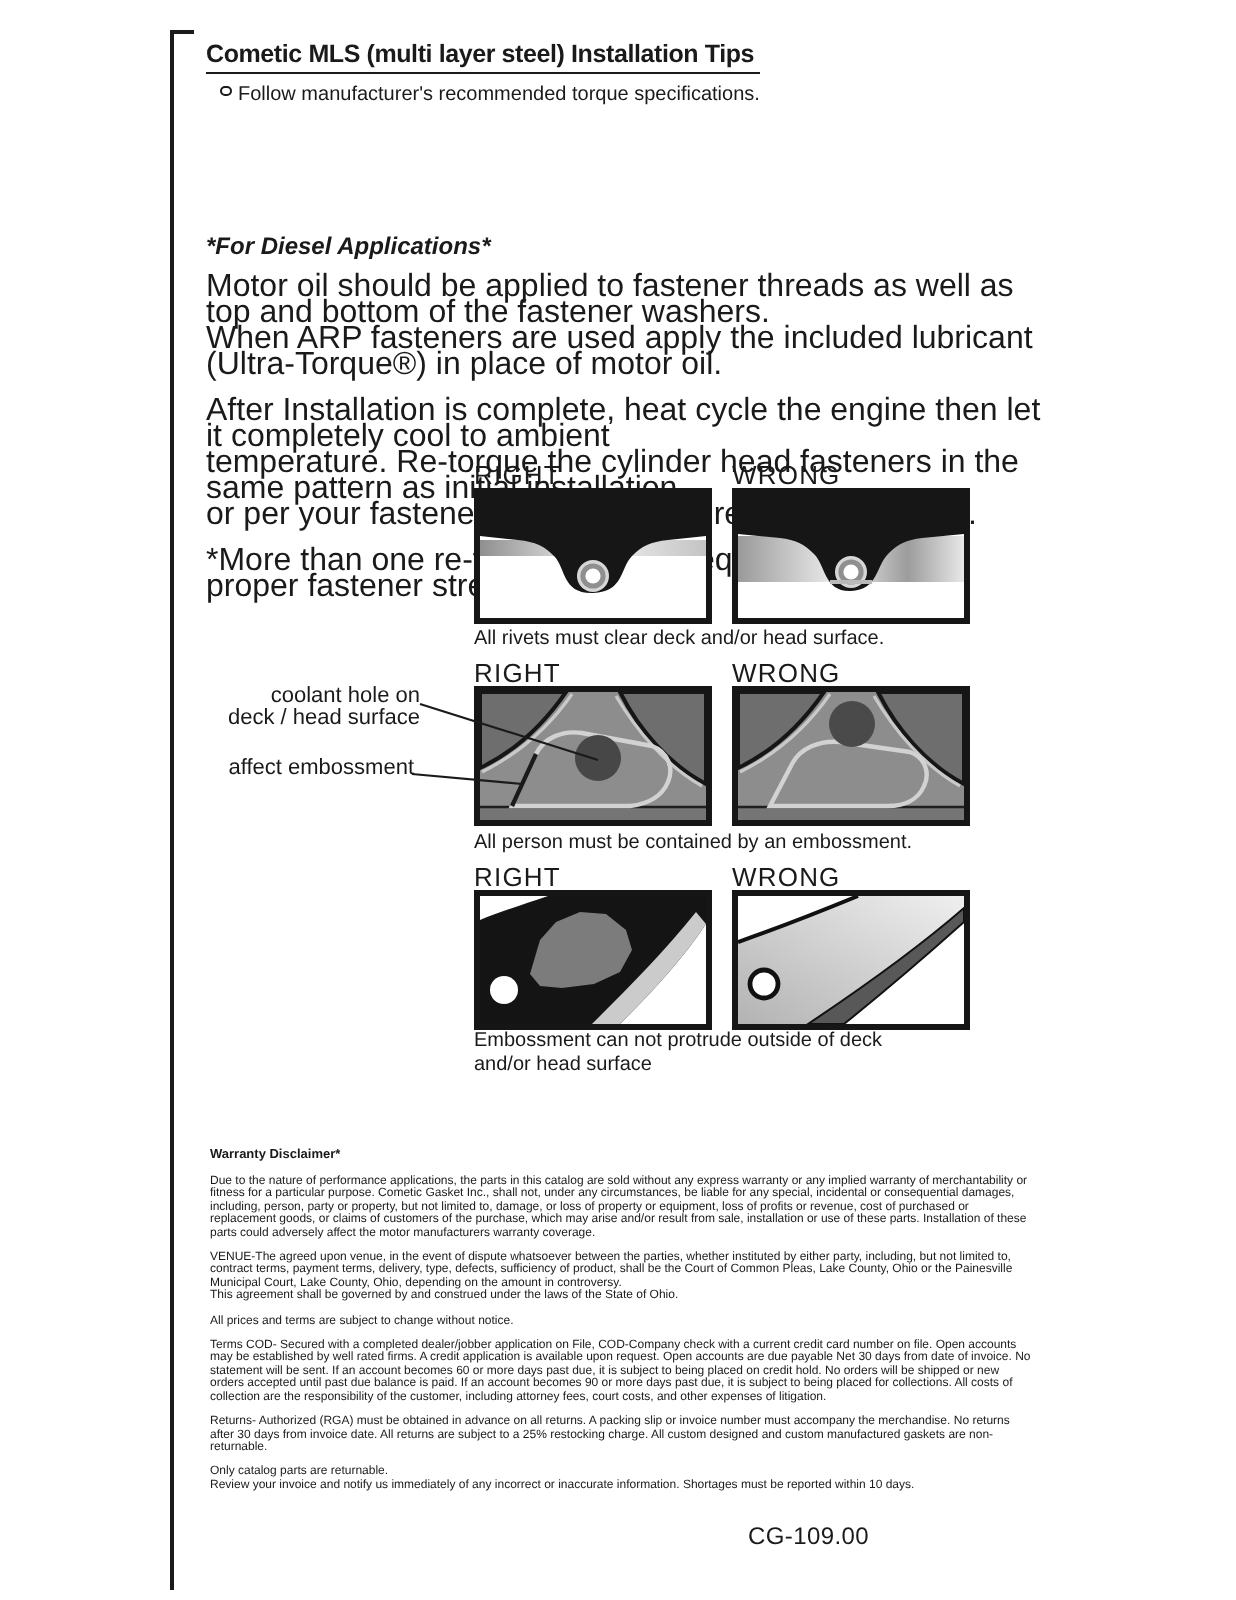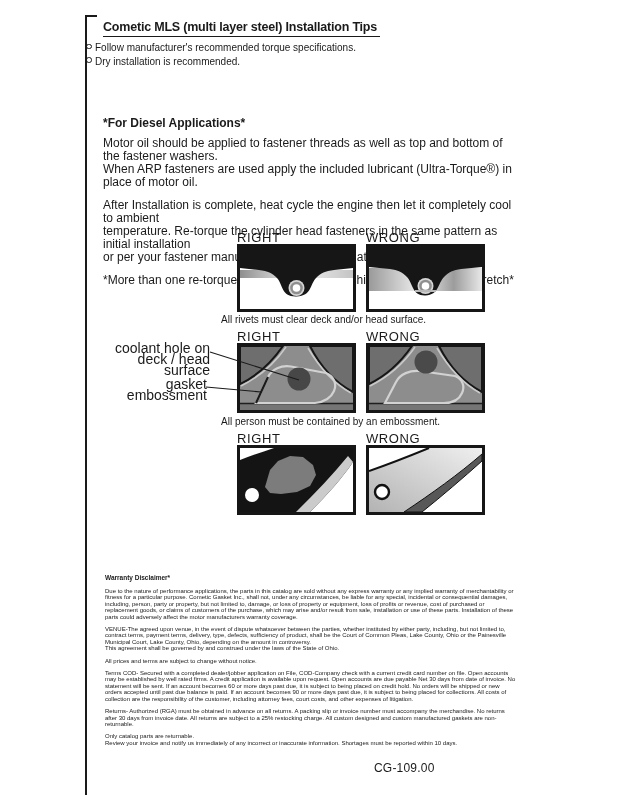--- a/index.html
+++ b/index.html
@@ -5,40 +5,40 @@
   html,body{margin:0;padding:0;background:#fff;}
   #page{position:relative;width:618px;height:800px;background:#ffffff;overflow:hidden;
         font-family:"Liberation Sans","DejaVu Sans",sans-serif;color:#1a1a1a;padding-left:11px;}
   
   .edge-line{position:absolute;left:85px;top:15px;width:2px;height:780px;background:#1a1a1a;}
   .edge-tick{position:absolute;left:85px;top:15px;width:12px;height:2px;background:#1a1a1a;}
 
   .title{position:absolute;left:103px;top:20px;font-size:12.5px;font-weight:bold;letter-spacing:-0.2px;
          border-bottom:1.5px solid #1a1a1a;padding:0 3px 2px 0;}
 
-  .bullets{position:absolute;left:86px;top:41px;width:430px;font-size:10px;line-height:13.5px;}
+  .bullets{position:absolute;left:110px;top:41px;width:430px;font-size:10px;line-height:13.5px;}
   .b-row{display:flex;align-items:baseline;}
   .b-dot{flex:0 0 9px;position:relative;}
   .b-dot::before{content:"";position:absolute;top:-7.5px;left:0;width:3.5px;height:3.5px;
                  border:1px solid #1a1a1a;border-radius:50%;}
   .sb-row{display:flex;align-items:baseline;padding-left:22px;}
   .sb-dot{flex:0 0 8px;position:relative;}
   .sb-dot::before{content:"";position:absolute;top:-7.5px;left:0;width:4px;height:4px;
                   background:#1a1a1a;border-radius:50%;}
 
   .diesel{position:absolute;left:103px;top:116px;width:418px;}
-  .diesel h2{font-size:12px;margin:0 0 7px 0;}
-  .diesel p{font-size:12px;line-height:13px;margin:4px 0 10px 0;white-space:pre-line;}
+  .diesel h2{font-size:12px;margin:0 0 7px 0;font-style:italic;}
+  .diesel p{font-size:16px;line-height:13px;margin:4px 0 10px 0;white-space:pre-line;}
 
   .rw-labels{position:absolute;left:237px;width:248px;display:flex;justify-content:space-between;}
   .rw-labels span{display:block;width:119px;text-align:left;font-size:13px;letter-spacing:0.6px;}
   .panel{position:absolute;}
-  .caption{position:absolute;left:221px;font-size:10px;line-height:11.5px;white-space:pre-line;}
-
-  .ann{position:absolute;text-align:right;font-size:14px;line-height:11px;white-space:pre-line;}
+  .caption{position:absolute;left:237px;font-size:10px;line-height:11.5px;white-space:pre-line;}
+
+  .ann{position:absolute;text-align:right;font-size:11px;line-height:11px;white-space:pre-line;}
   .leaders{position:absolute;left:205px;top:340px;z-index:5;pointer-events:none;}
 
   .legal{position:absolute;left:105px;top:574px;width:412px;}
   .legal h3{font-size:6.5px;margin:0 0 7px 0;}
   .legal div{font-size:6px;line-height:6.4px;margin:0 0 6px 0;white-space:pre-line;}
 
   .code{position:absolute;left:374px;top:761px;font-size:12px;letter-spacing:0.2px;}
 </style>
 </head>
 <body>
@@ -47,24 +47,20 @@
 
   <div class="edge-line"></div>
   <div class="edge-tick"></div>
 
   <div class="title">Cometic MLS (multi layer steel) Installation Tips</div>
 
   <div class="bullets">
     <div class="b-row">
       <span class="b-dot"></span>
       <span>Follow manufacturer's recommended torque specifications.</span>
-    </div>
-    <div class="b-row">
-      <span class="b-dot"></span>
-      <span>Dry installation is recommended.</span>
     </div>
   </div>
 
   <div class="diesel">
     <h2>*For Diesel Applications*</h2>
     <p>Motor oil should be applied to fastener threads as well as top and bottom of the fastener washers.
 When ARP fasteners are used apply the included lubricant (Ultra-Torque®) in place of motor oil.</p>
     <p>After Installation is complete, heat cycle the engine then let it completely cool to ambient
 temperature. Re-torque the cylinder head fasteners in the same pattern as initial installation
 or per your fastener manufacturer's recommendations.</p>
@@ -160,21 +156,21 @@
       <path d="M49,4 C40,17 26,32 4,43" stroke="#c9c9c9" stroke-width="1.6" fill="none"></path>
       <path d="M73,3 L116,3 V49 C97,39 82,21 73,3 Z" fill="#6e6e6e" stroke="#161616" stroke-width="2"></path>
       <path d="M71,5 C81,22 96,40 114,50" stroke="#c9c9c9" stroke-width="1.6" fill="none"></path>
       <path d="M19,60 L30,39 C34,31 44,27 54,28 L89,33 C97,36 99,44 96,50 C93,57 86,60 78,60 Z" fill="none" stroke="#d2d2d2" stroke-width="2.2"></path>
       <circle cx="60" cy="19" r="11.5" fill="#4a4a4a"></circle>
     </g>
     <rect x="1.5" y="1.5" width="116" height="67" fill="none" stroke="#161616" stroke-width="3"></rect>
   </svg>
   <div class="ann" style="left:105px;top:343px;width:105px">coolant hole on
 deck / head surface</div>
-  <div class="ann" style="left:105px;top:379px;width:102px">gasket embossment</div>
+  <div class="ann" style="left:105px;top:379px;width:102px">affect embossment</div>
   <svg class="leaders" width="100" height="60" viewBox="0 0 100 60">
     <line x1="5" y1="12" x2="94" y2="40" stroke="#1a1a1a" stroke-width="1.1"></line>
     <line x1="1" y1="47" x2="56" y2="52" stroke="#1a1a1a" stroke-width="1.1"></line>
   </svg>
   <div class="caption" style="top:416px">All person must be contained by an embossment.</div>
 
   <div class="rw-labels" style="top:431px">
     <span>RIGHT</span>
     <span>WRONG</span>
   </div>
@@ -207,20 +203,22 @@
     <g clip-path="url(#c-r3b)">
       <rect x="0" y="0" width="119" height="70" fill="#ffffff"></rect>
       <path d="M3,26 C26,18 46,10 63,3 L116,3 V9 C93,29 65,49 38,67 L3,67 Z" fill="url(#g-r3b)"></path>
       <path d="M56,67 C76,51 97,33 116,16 L116,67 Z" fill="#ffffff"></path>
       <path d="M38,67 C65,49 93,29 116,9 L116,16 C97,33 76,51 56,67 Z" fill="#585858" stroke="#111111" stroke-width="1"></path>
       <path d="M3,26 C26,18 46,10 63,3" stroke="#111111" stroke-width="2" fill="none"></path>
       <circle cx="16" cy="47" r="7" fill="#ffffff" stroke="#111111" stroke-width="2.4"></circle>
     </g>
     <rect x="1.5" y="1.5" width="116" height="67" fill="none" stroke="#161616" stroke-width="3"></rect>
   </svg>
+  <div class="caption" style="top:515px">Embossment can not protrude outside of deck
+and/or head surface</div>
 
   <div class="legal">
     <h3>Warranty Disclaimer*</h3>
     <div>Due to the nature of performance applications, the parts in this catalog are sold without any express warranty or any implied warranty of merchantability or fitness for a particular purpose.  Cometic Gasket Inc., shall not, under any circumstances, be liable for any special, incidental or consequential damages, including, person, party or property, but not limited to, damage, or loss of property or equipment, loss of profits or revenue, cost of purchased or replacement goods, or claims of customers of the purchase, which may arise and/or result from sale, installation or use of these parts.  Installation of these parts could adversely affect the motor manufacturers warranty coverage.</div>
     <div>VENUE-The agreed upon venue, in the event of dispute whatsoever between the parties, whether instituted by either party, including, but not limited to, contract terms, payment terms, delivery, type, defects, sufficiency of product, shall be the Court of Common Pleas, Lake County, Ohio or the Painesville Municipal Court, Lake County, Ohio, depending on the amount in controversy.
 This agreement shall be governed by and construed under the laws of the State of Ohio.</div>
     <div>All prices and terms are subject to change without notice.</div>
     <div>Terms COD- Secured with a completed dealer/jobber application on File, COD-Company check with a current credit card number on file.  Open accounts may be established by well rated firms.  A credit application is available upon request.  Open accounts are due payable Net 30 days from date of invoice.  No statement will be sent.  If an account becomes 60 or more days past due, it is subject to being placed on credit hold.  No orders will be shipped or new orders accepted until past due balance is paid.  If an account becomes 90 or more days past due, it is subject to being placed for collections.  All costs of collection are the responsibility of the customer, including attorney fees, court costs, and other expenses of litigation.</div>
     <div>Returns- Authorized (RGA) must be obtained in advance on all returns.  A packing slip or invoice number must accompany the merchandise.  No returns after 30 days from invoice date.  All returns are subject to a 25% restocking charge.  All custom designed and custom manufactured gaskets are non-returnable.</div>
     <div>Only catalog parts are returnable.

